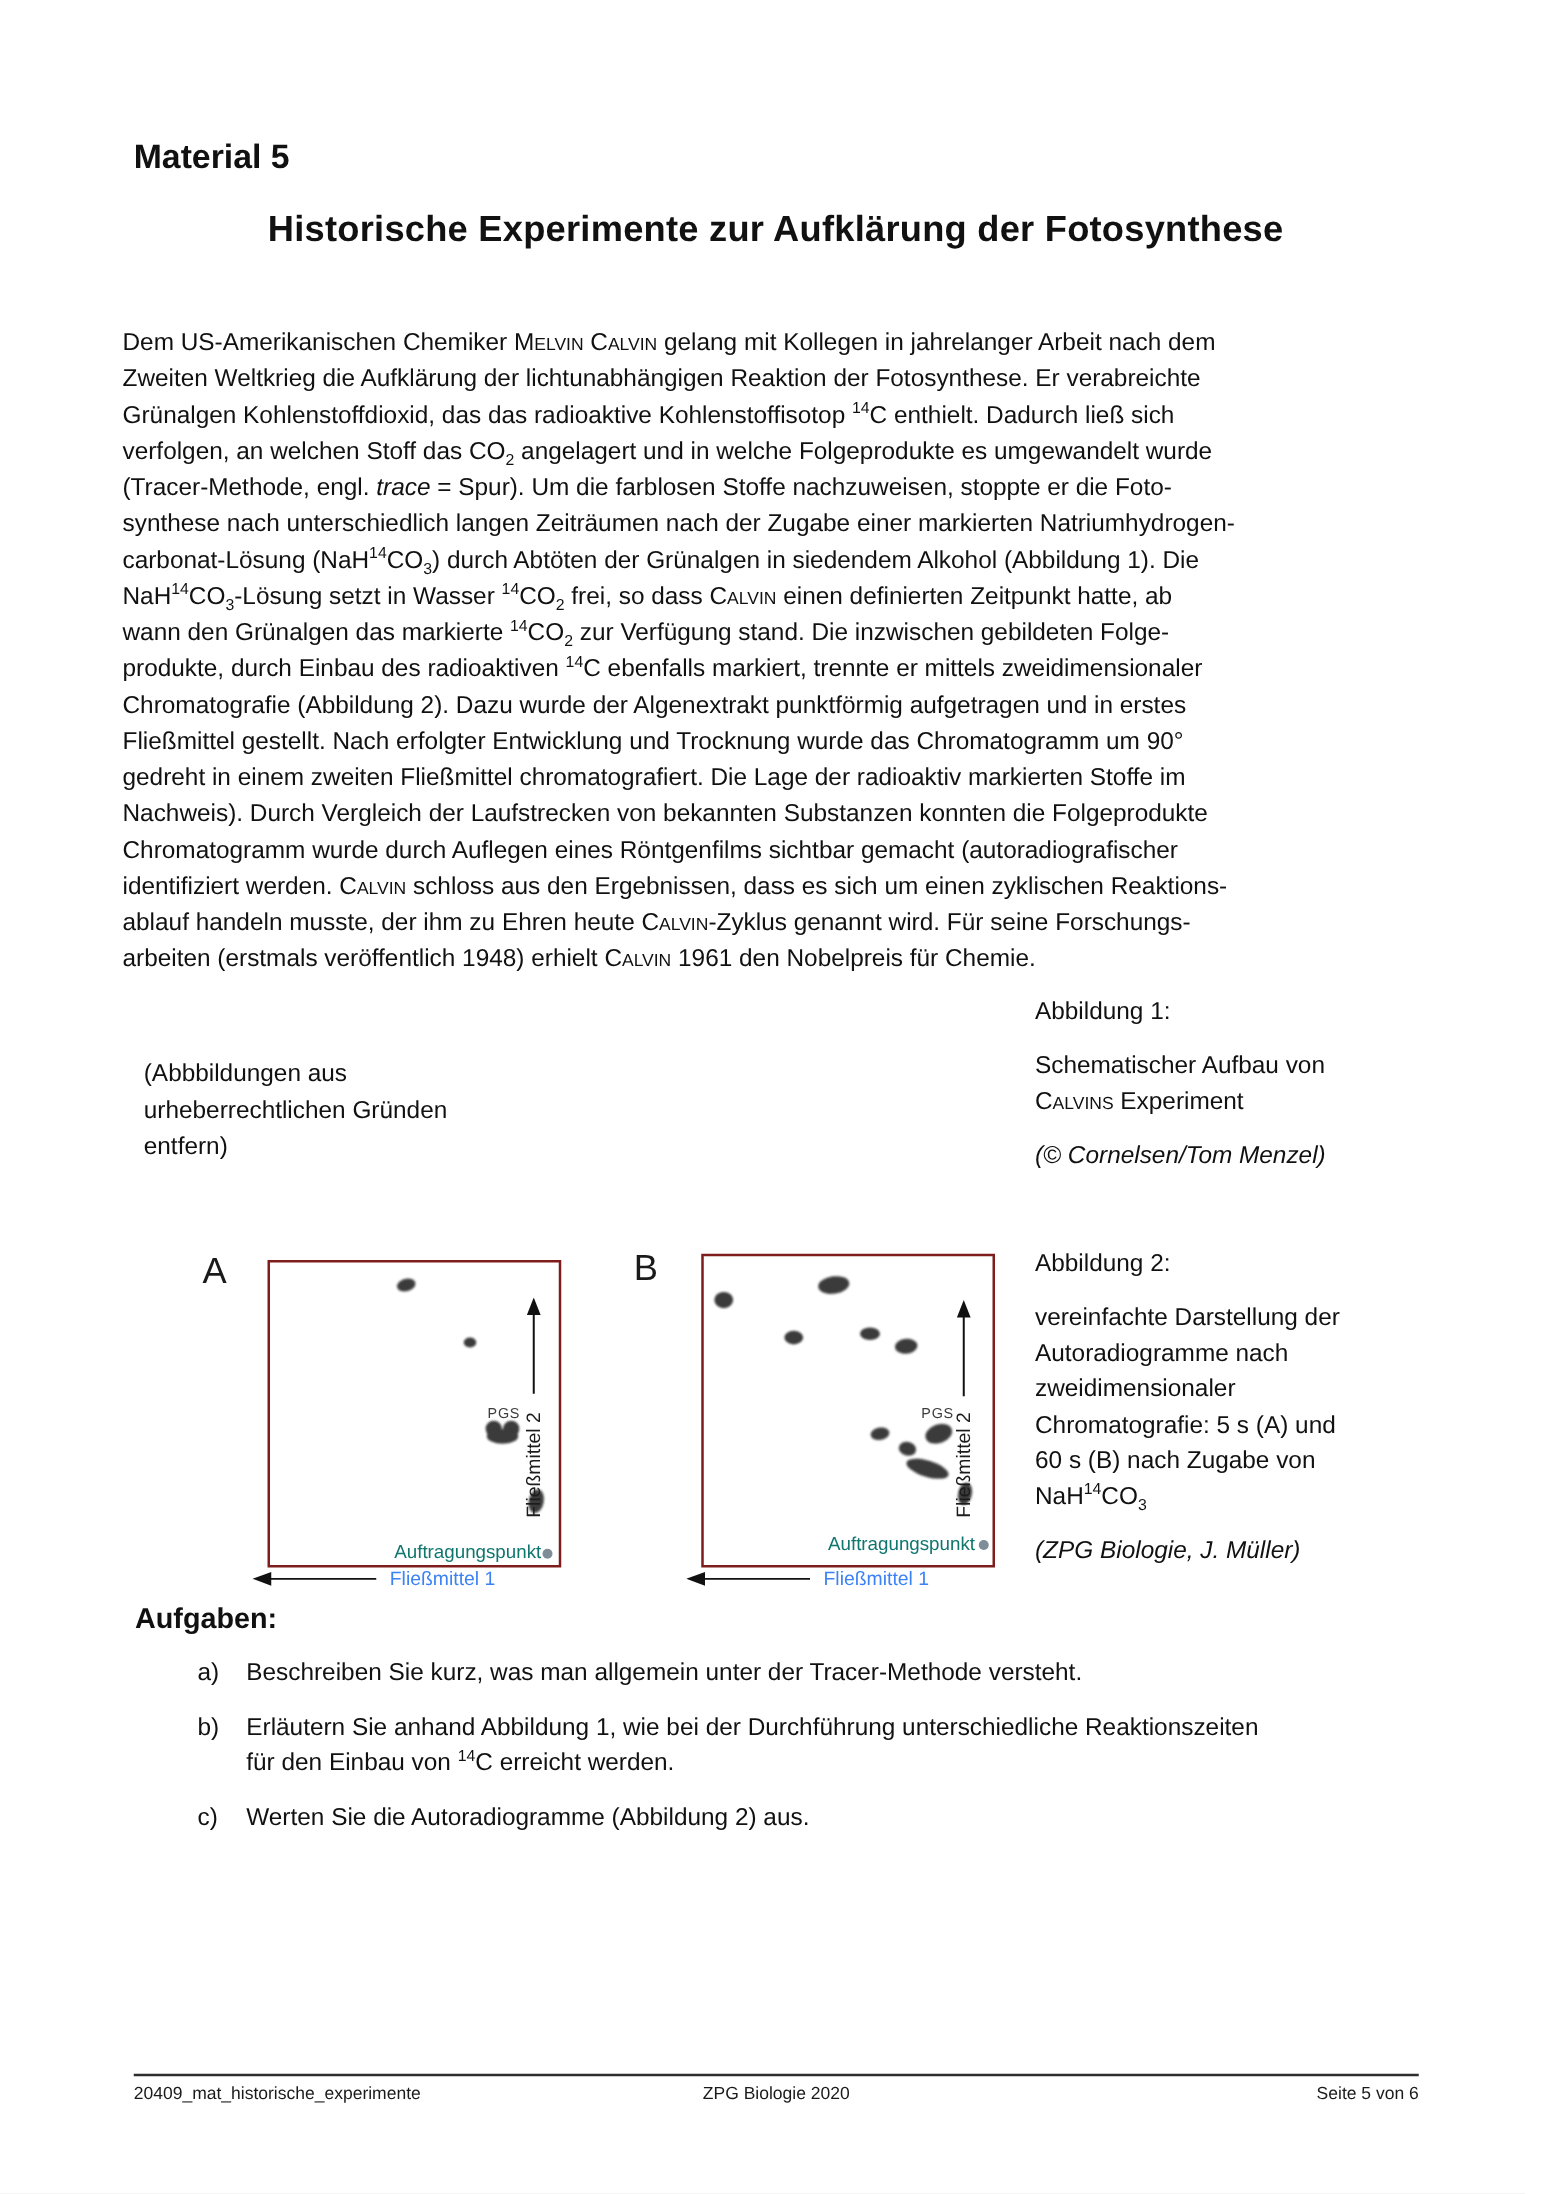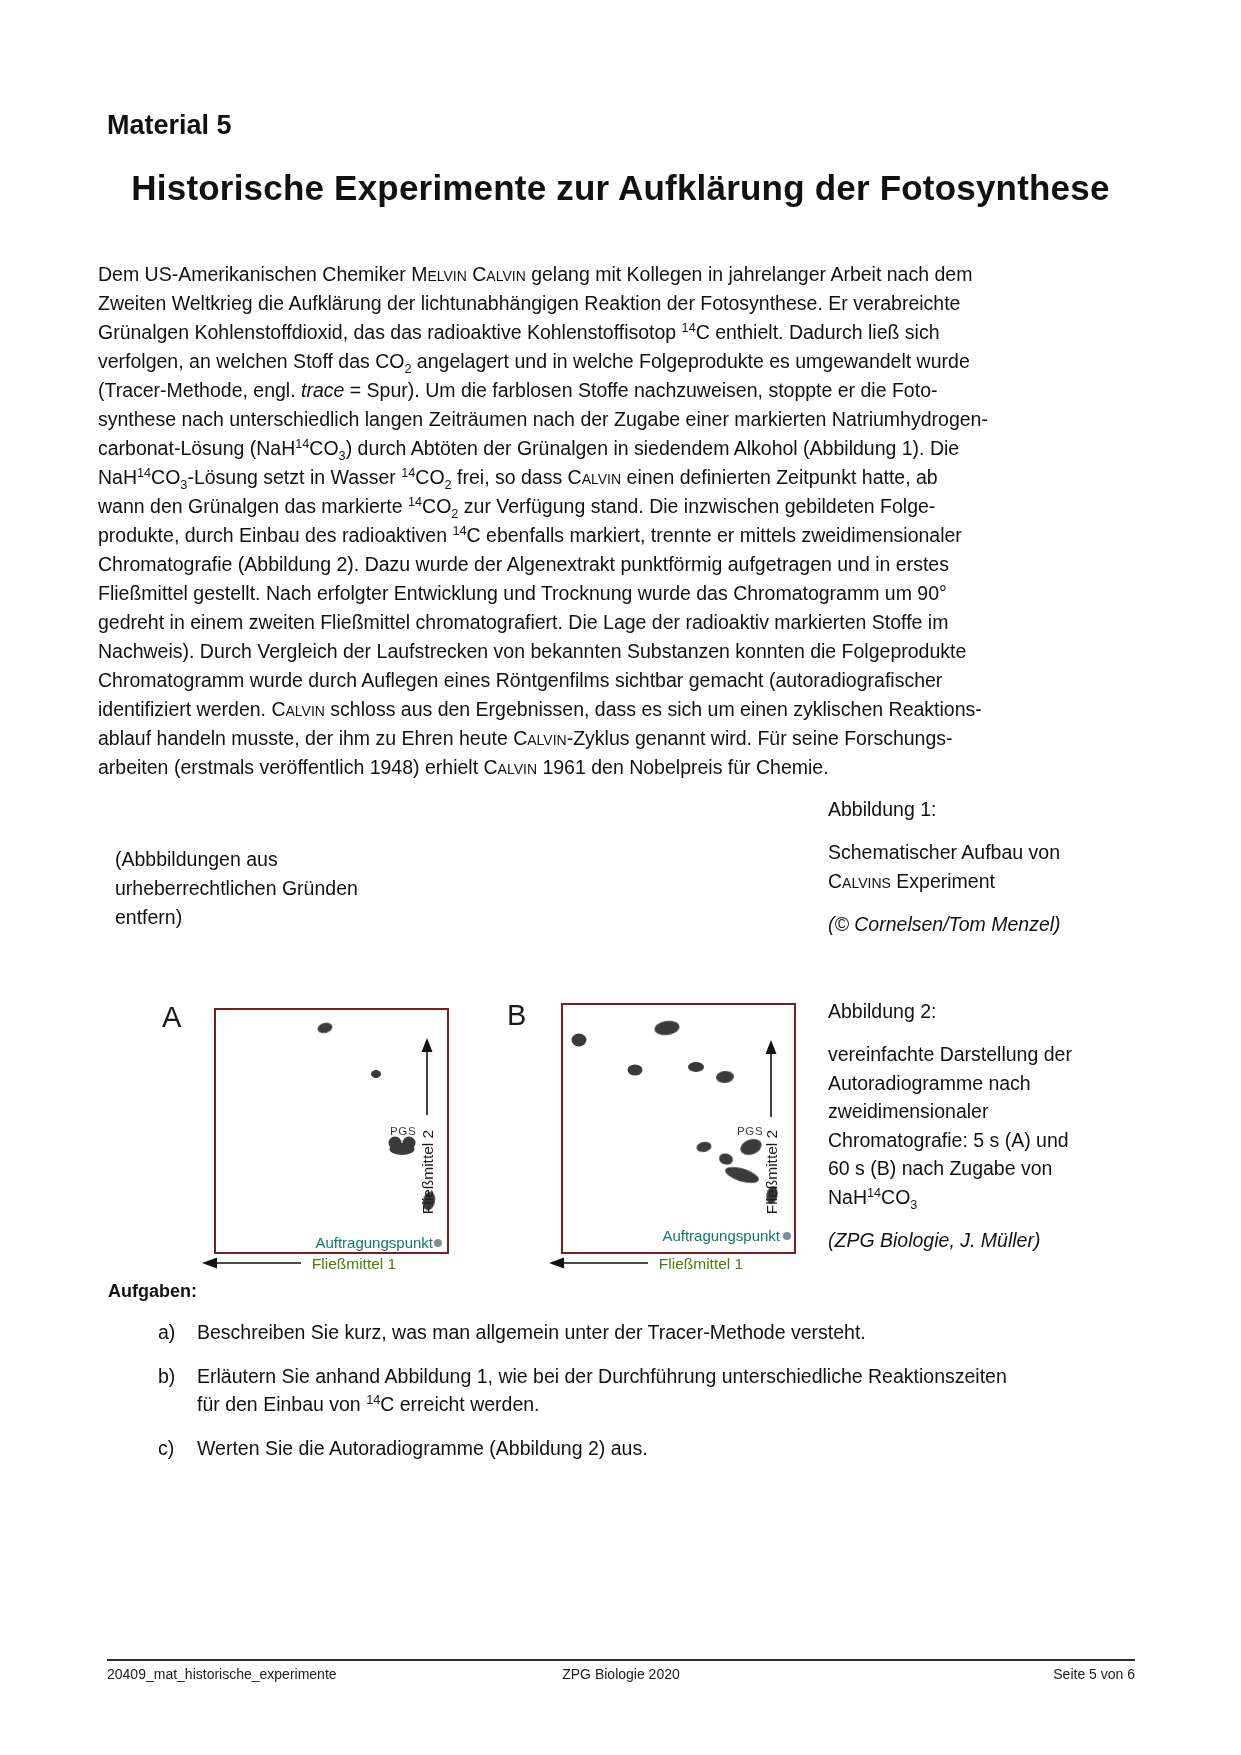--- a/index.html
+++ b/index.html
@@ -6,21 +6,21 @@
   .page {
     position:relative; width:1241px; height:1755px; margin:0 auto;
     background:#ffffff; color:#111;
     font-family:"Liberation Sans", sans-serif;
     overflow:hidden;
   }
   .smcp { font-variant: small-caps; }
   sup { font-size:0.65em; line-height:0; }
   sub { font-size:0.65em; line-height:0; }
   .material-label { position:absolute; left:107px; top:110px; font-size:27px; font-weight:bold; }
-  .doc-title { position:absolute; left:107px; right:107px; top:168px; text-align:center; font-size:35px; font-weight:bold; letter-spacing:0.2px; }
+  .doc-title { position:absolute; left:107px; right:107px; top:168px; text-align:center; font-size:29px; font-weight:bold; letter-spacing:0.2px; }
   .intro { position:absolute; left:98px; top:260px; width:1045px; font-size:19.5px; }
   .intro .tline { line-height:29px; white-space:nowrap; }
 
   
   .fig1-placeholder { position:absolute; left:115px; top:845px; font-size:19.5px; }
   .fig1-placeholder .tline { line-height:29px; white-space:nowrap; }
   .fig-caption { position:absolute; left:828px; width:285px; font-size:19.5px; }
   .fig-caption .fig-label { line-height:28px; }
   .fig-caption .cap { margin-top:15px; line-height:28.5px; }
   .fig-caption .credit { margin-top:15px; line-height:28px; font-style:italic; }
@@ -41,25 +41,25 @@
   .pgs-label { position:absolute; transform:translate(-50%,-50%); font-size:11.5px; color:#3d3d3d; letter-spacing:0.6px; }
   .origin-dot { position:absolute; width:8px; height:8px; border-radius:50%; transform:translate(-50%,-50%); }
   .origin-label { position:absolute; right:14px; transform:translateY(-55%); font-size:15px; color:#0f766e; }
   .v-arrow { position:absolute; }
   #panel-a .v-arrow { left:280px; top:43px; }
   #panel-b .v-arrow { left:277px; top:45px; }
   .v-axis-label { position:absolute; font-size:15.5px; color:#1c1c1c; white-space:nowrap; transform:translate(-50%,-50%) rotate(-90deg); }
   #panel-a .v-axis-label { left:288px; top:177px; }
   #panel-b .v-axis-label { left:285px; top:177px; }
   .h-arrow { position:absolute; left:62px; top:262px; }
-  .h-axis-label { position:absolute; left:214px; top:269px; transform:translate(-50%,-50%); font-size:15.5px; color:#4d7c0f; white-space:nowrap; }
+  .h-axis-label { position:absolute; left:214px; top:269px; transform:translate(-50%,-50%); font-size:15.5px; color:#3b82f6; white-space:nowrap; }
 
   
   .tasks { position:absolute; left:108px; top:1281px; width:1010px; font-size:19.5px; }
-  .tasks-heading { font-size:18px; font-weight:bold; margin-bottom:16px; }
+  .tasks-heading { font-size:23px; font-weight:bold; margin-bottom:16px; }
   .task-item { display:flex; padding-left:50px; margin-top:16px; line-height:28px; }
   .task-marker { width:39px; flex:0 0 39px; }
   .task-text { flex:1; }
 
   
   .footer { position:absolute; left:107px; right:106px; top:1659px; border-top:2px solid #2d2d2d; padding-top:5px; display:flex; font-size:14px; color:#1a1a1a; }
   .footer .f-left { flex:1; text-align:left; }
   .footer .f-center { flex:1; text-align:center; }
   .footer .f-right { flex:1; text-align:right; }
 </style>

